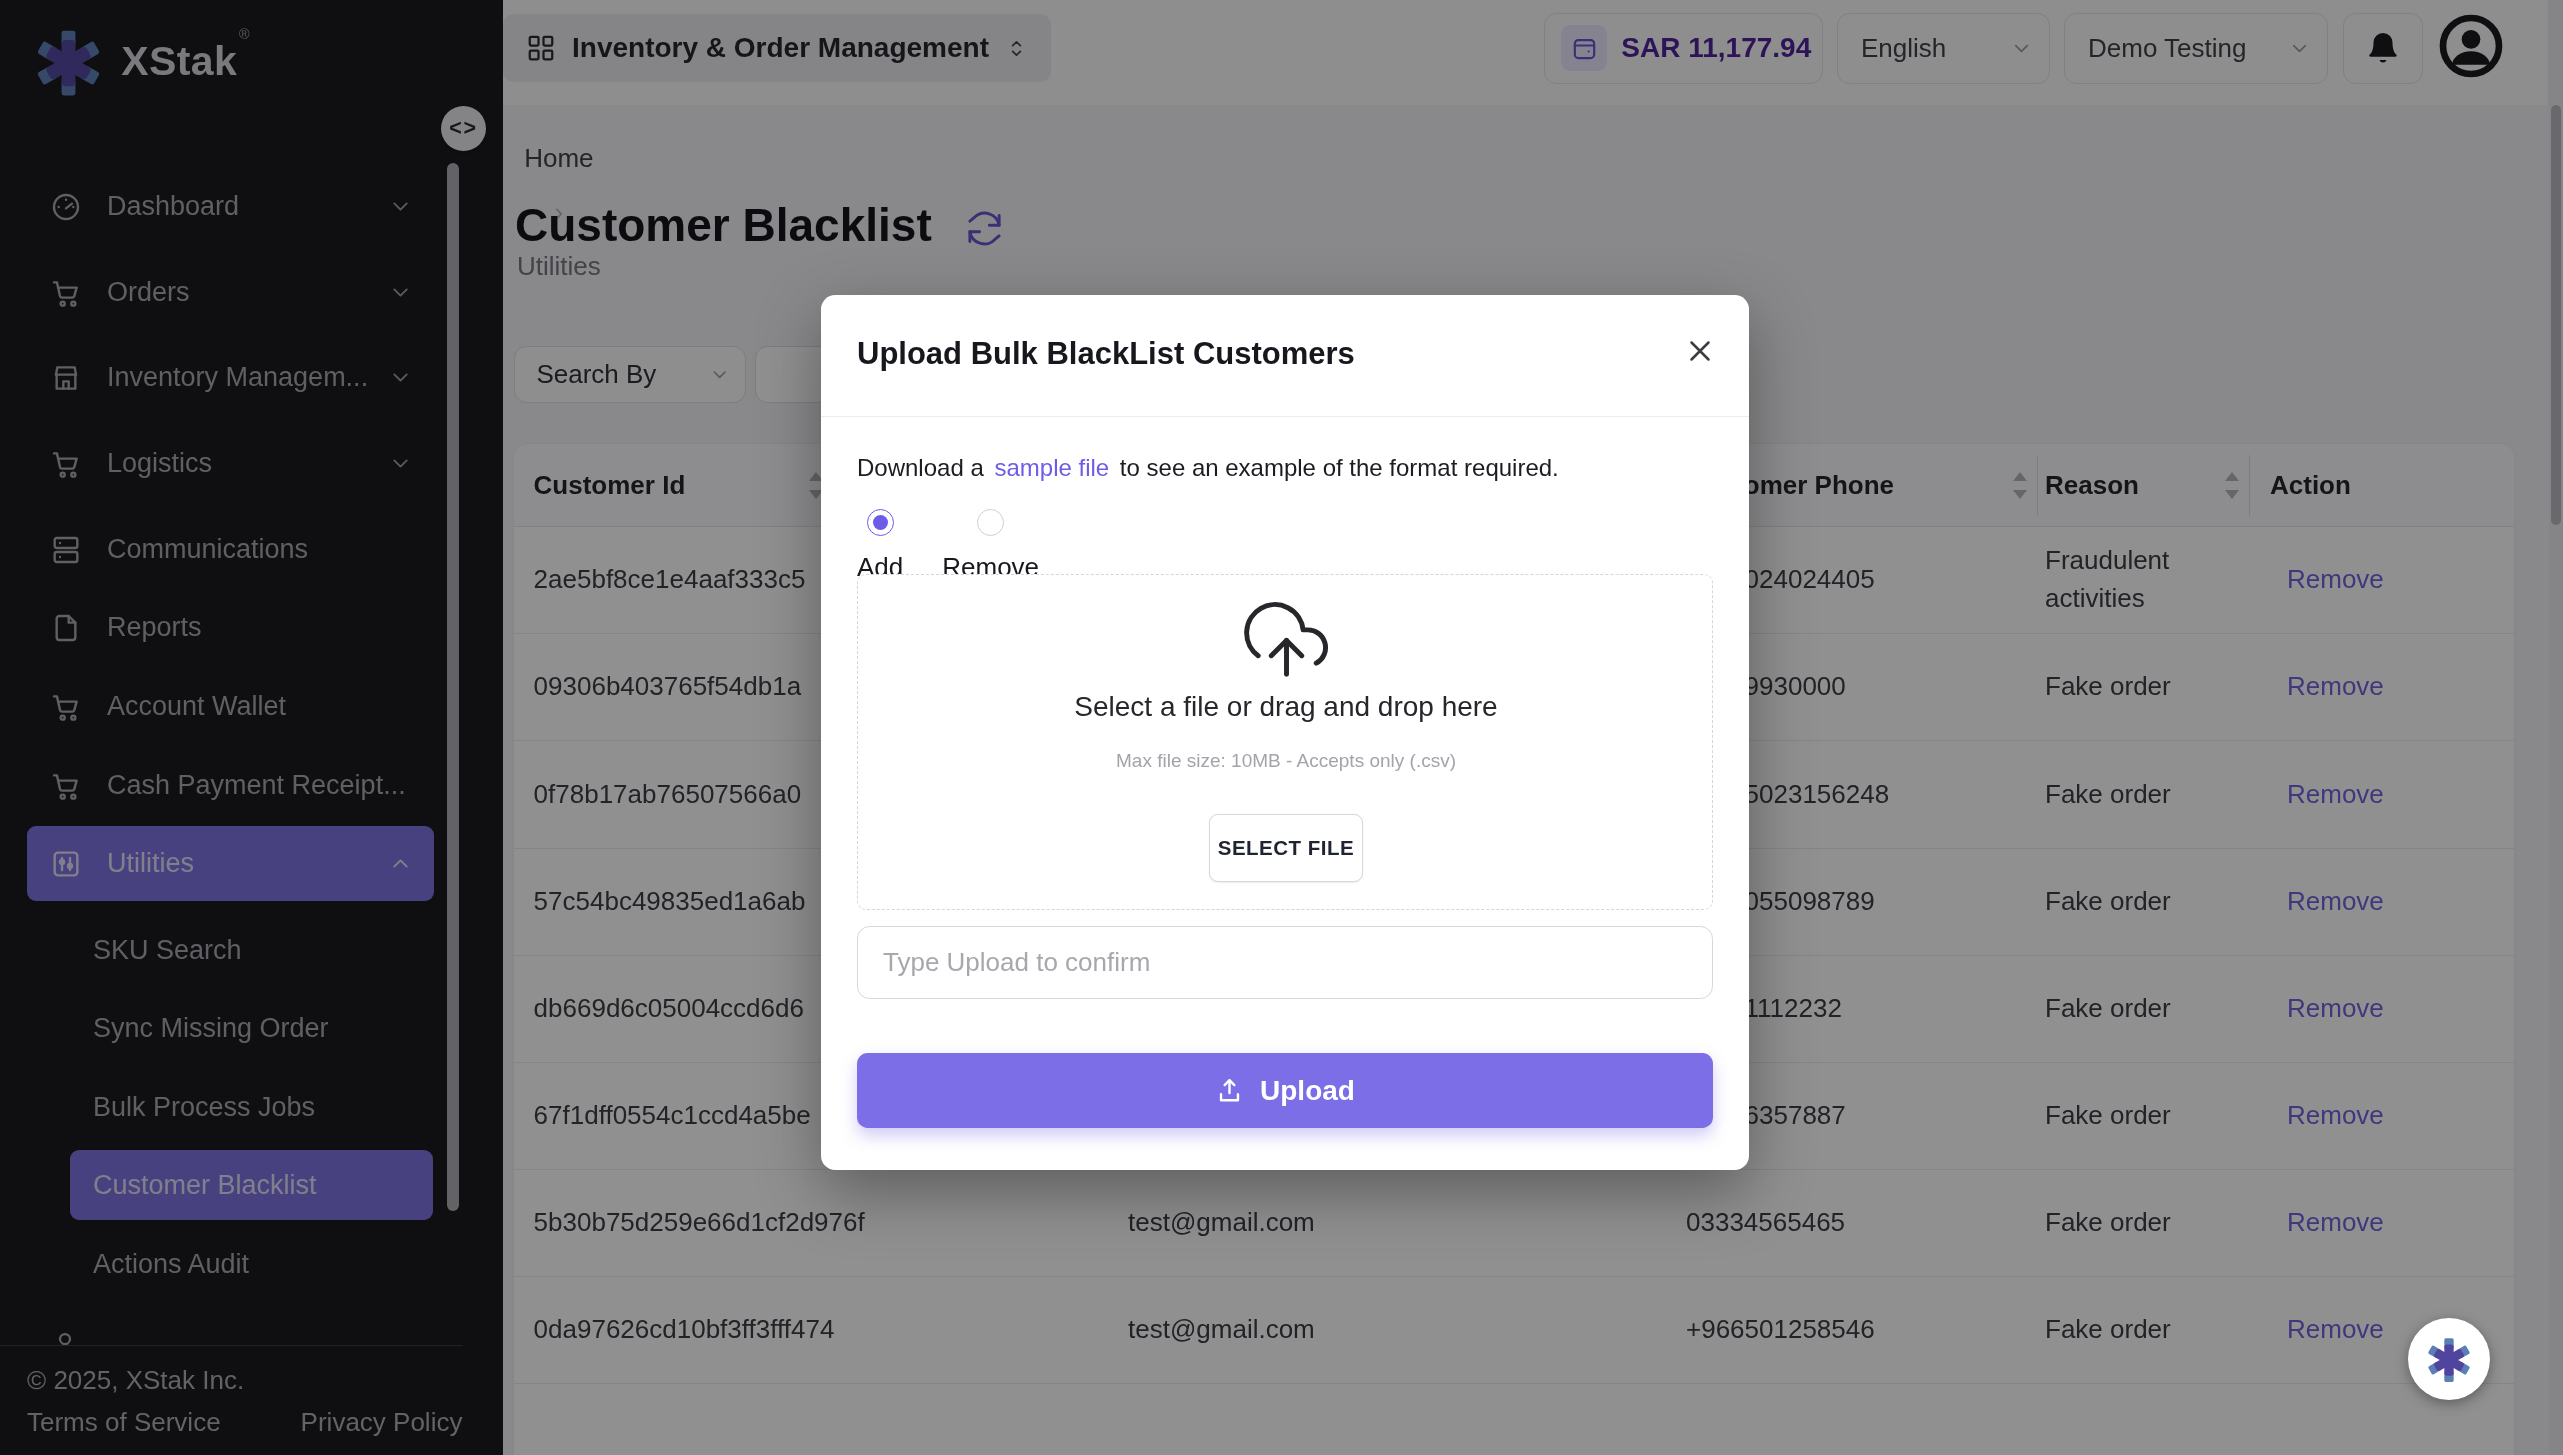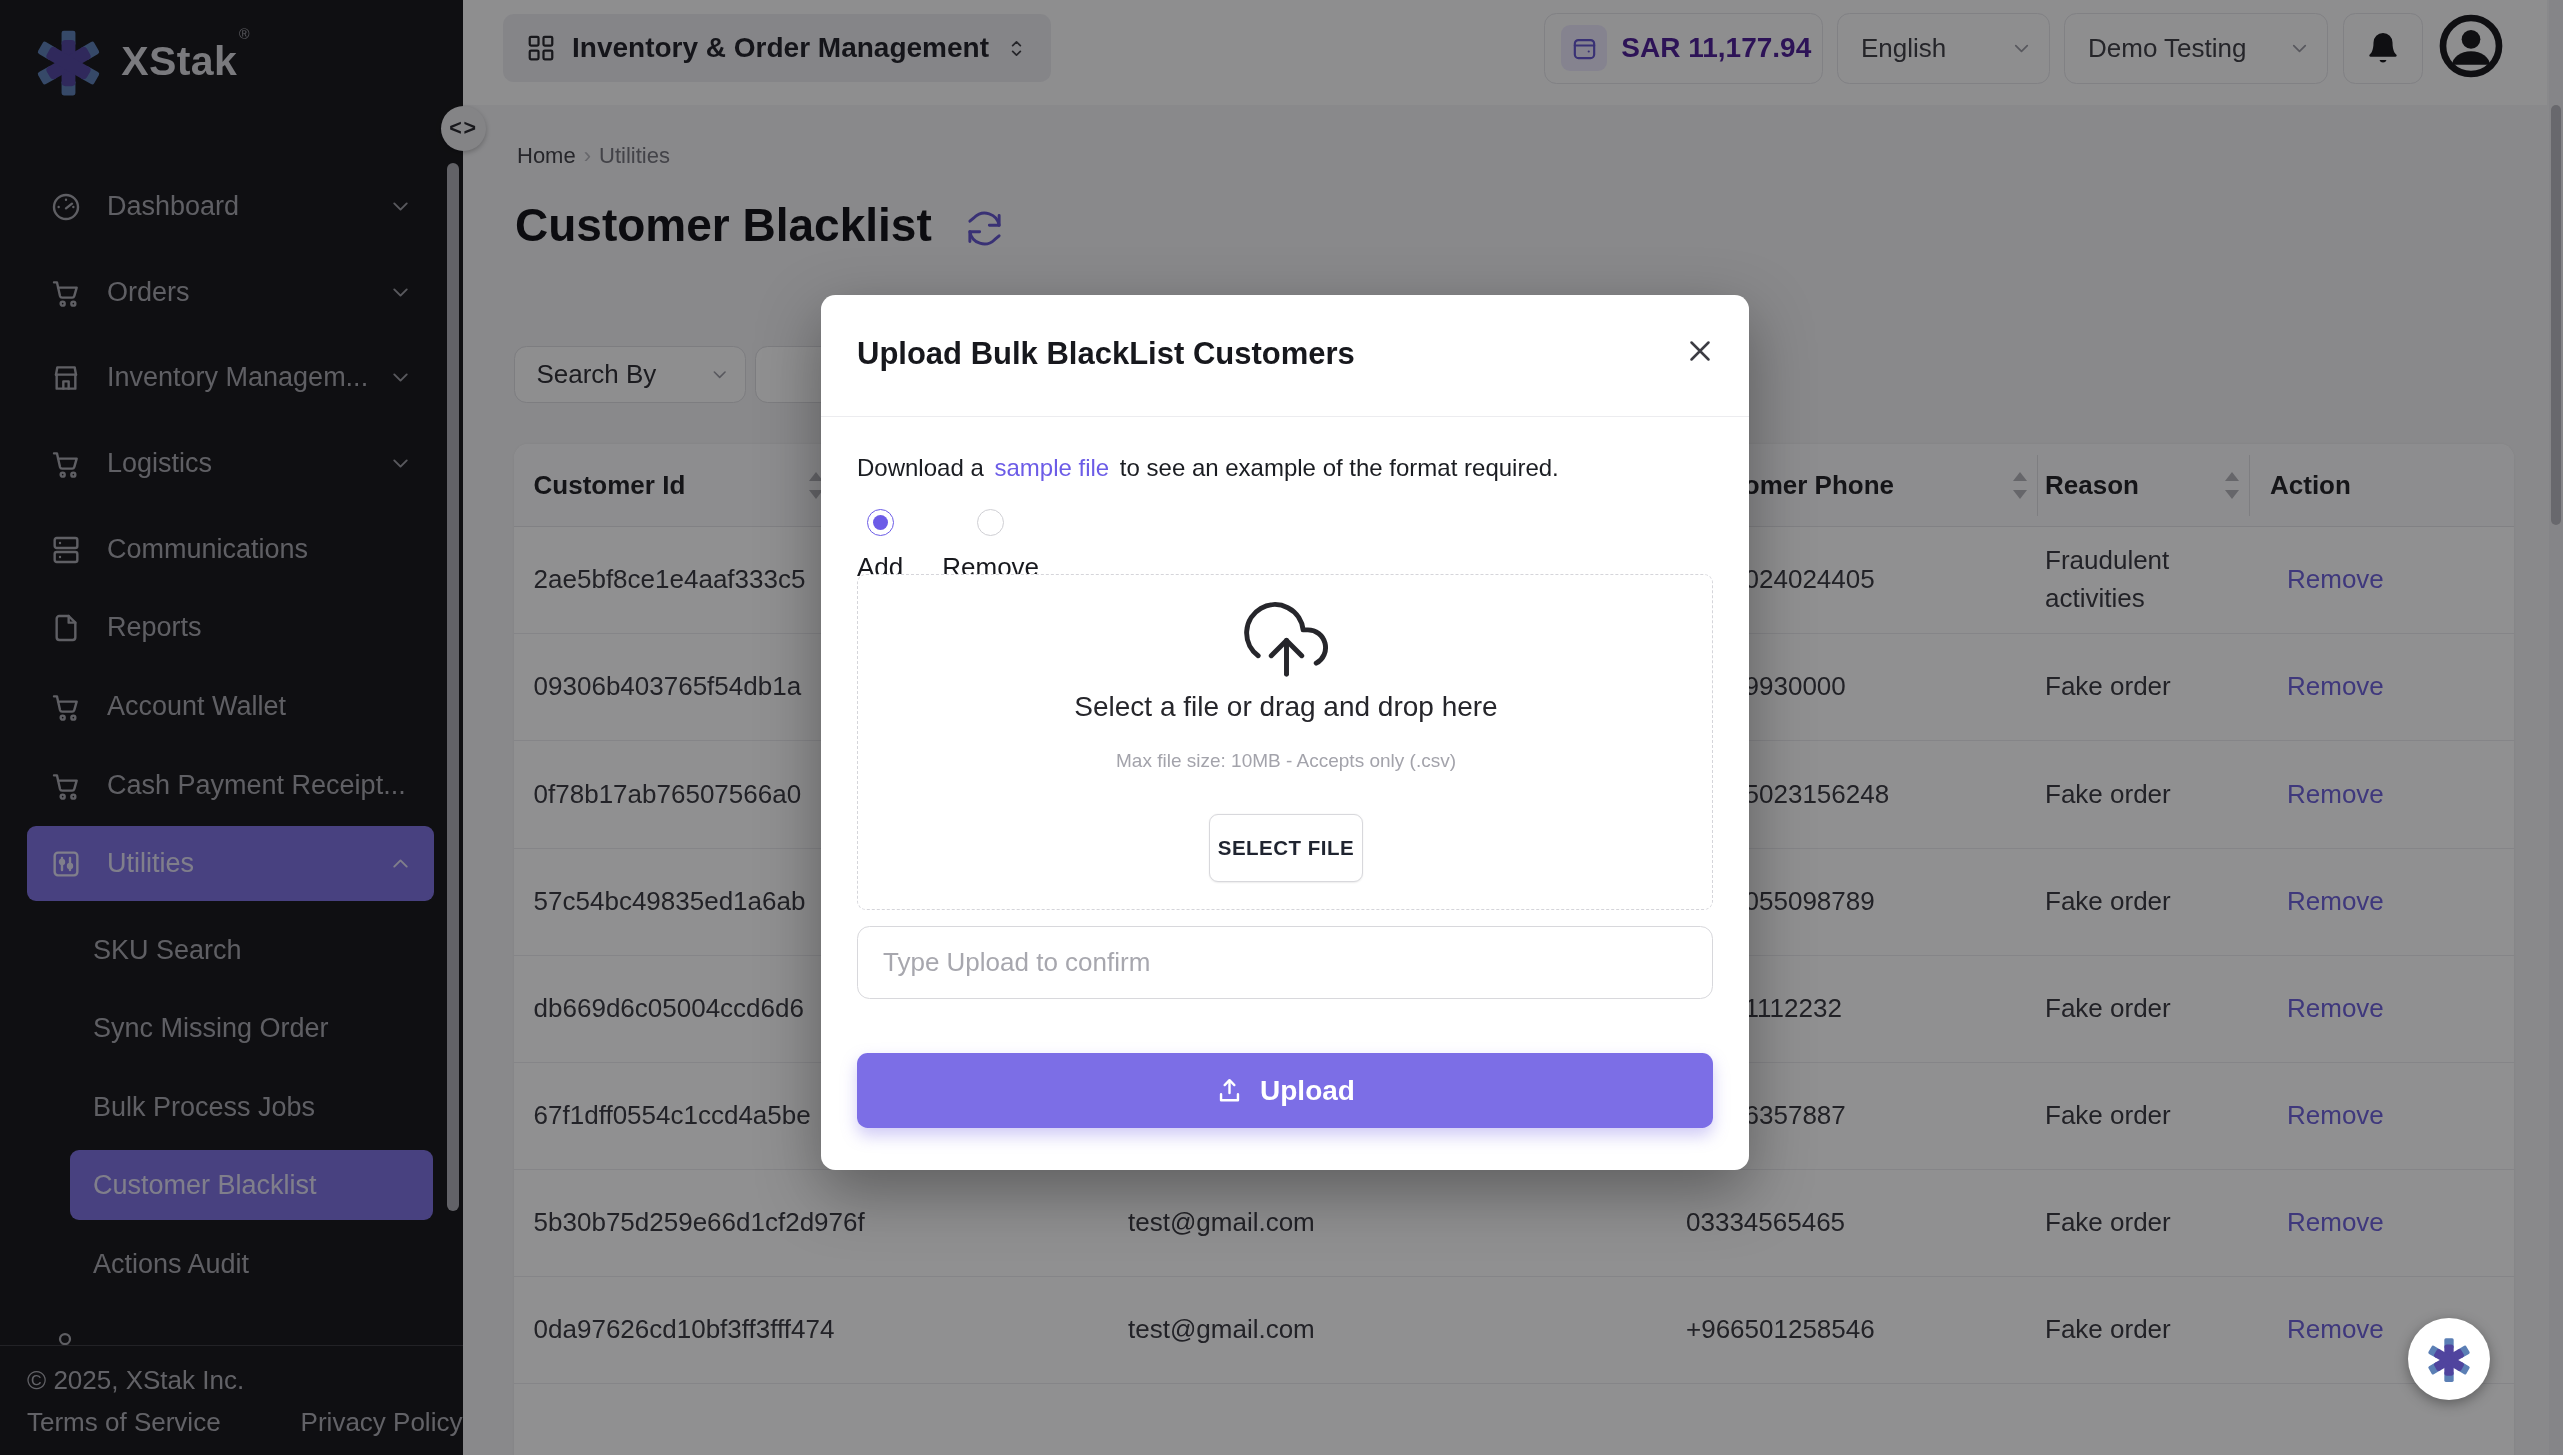--- a/index.html
+++ b/index.html
@@ -1,19 +1,19 @@
 <!DOCTYPE html>
 <html style="font-size:14.3px"><head>
 <meta charset="utf-8">
 <style>
   html,body{margin:0;padding:0;background:#333;}
   .stage{position:relative;width:2563px;height:1456px;overflow:hidden;
     font-family:"Liberation Sans","DejaVu Sans",sans-serif;background:#f2f2f4;}
   
-  .sidebar{position:absolute;left:0;top:0;width:463px;height:1456px;background:#151518;z-index:5;}
+  .sidebar{position:absolute;left:0;top:0;width:463px;height:1456px;background:#151518;z-index:5;padding-left:40px;}
   .logo-row{position:absolute;left:30px;top:23px;display:flex;align-items:center;gap:14.3px;}
   .logo-mark{width:77px;height:77px;}
   .logo-text{color:#d7d7dc;font-size:41px;font-weight:700;letter-spacing:0.4px;}
   .logo-reg{color:#9a9aa2;font-size:14.3px;vertical-align:top;position:relative;top:-12.5px;left:1.8px;}
   .nav{position:absolute;left:0;top:0;width:463px;height:1345px;overflow:hidden;}
   .side-item{position:absolute;left:27px;width:407px;height:75px;border-radius:9px;
     display:flex;align-items:center;color:#a6a6ad;cursor:pointer;}
   .side-item .ico{width:32px;height:32px;margin-left:23px;flex:0 0 auto;color:#a6a6ad;}
   .side-item .lbl{margin-left:25px;font-size:27px;font-weight:500;white-space:nowrap;}
   .side-item .chev{width:25px;height:25px;margin-left:auto;margin-right:21.4px;color:#9b9ba3;}
@@ -49,21 +49,21 @@
   .chip .chev{width:23px;height:23px;color:#9a9aa2;margin-left:auto;margin-right:16px;}
   .acct-chip{left:1618px;width:264px;}
   .bell-chip{left:1897px;width:80px;justify-content:center;color:#141418;}
   .bell-chip svg{width:38px;height:38px;}
   .avatar{position:absolute;left:1993px;top:14.3px;width:64px;height:64px;cursor:pointer;}
   .collapse-btn{position:absolute;left:441px;top:106px;width:45px;height:45px;border-radius:50%;
     background:#e9e9ec;box-shadow:0 1.8px 5.4px rgba(0,0,0,.25);display:flex;align-items:center;justify-content:center;
     z-index:6;cursor:pointer;color:#26262b;font-size:21.4px;font-weight:700;letter-spacing:1.8px;}
   
   .content{position:absolute;left:463px;top:105px;width:2101px;height:1350px;background:#f2f2f4;}
-  .crumbs{position:absolute;left:54px;top:38px;display:flex;align-items:center;gap:8px;font-size:22px;}
+  .crumbs{position:absolute;left:54px;top:38px;display:flex;align-items:center;gap:23px;font-size:26px;flex-direction:column;}
   .crumb-home{color:#3c3c43;cursor:pointer;}
   .crumb-sep{color:#b4b4ba;}
   .crumb-cur{color:#73737b;}
   .page-title{position:absolute;left:52px;top:93px;font-size:46px;font-weight:700;color:#101014;}
   .refresh-ico{position:absolute;left:502px;top:104px;width:39px;height:39px;color:#6152cc;cursor:pointer;}
   .searchby{position:absolute;left:51px;top:241px;width:232px;height:57px;background:#fbfbfc;border:1.8px solid #dcdce0;
     border-radius:12.5px;box-sizing:border-box;display:flex;align-items:center;cursor:pointer;}
   .searchby .t{margin-left:21.4px;font-size:26px;color:#2c2c32;}
   .searchby .chev{width:21.4px;height:21.4px;color:#9a9aa2;margin-left:auto;margin-right:14.3px;}
   .searchinput{position:absolute;left:292px;top:241px;width:554px;height:57px;background:#fff;border:1.8px solid #dcdce0;

